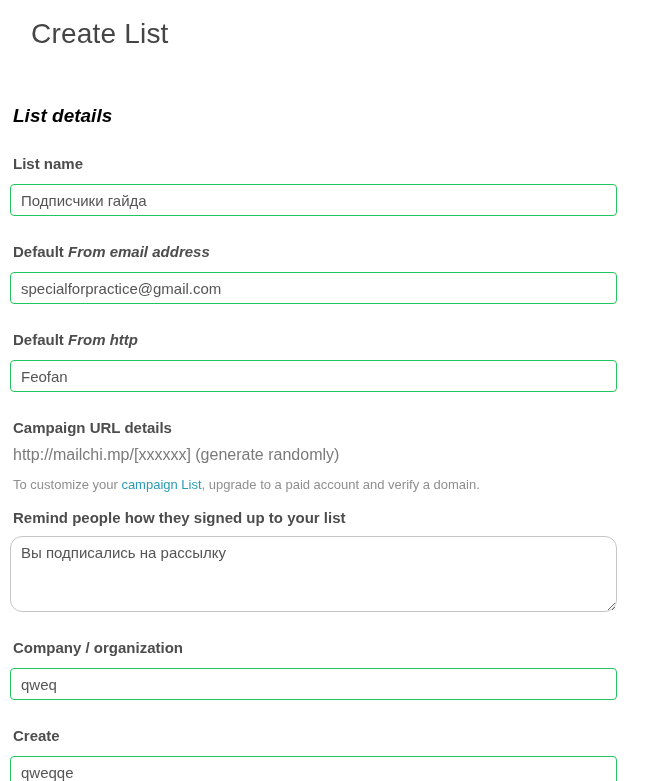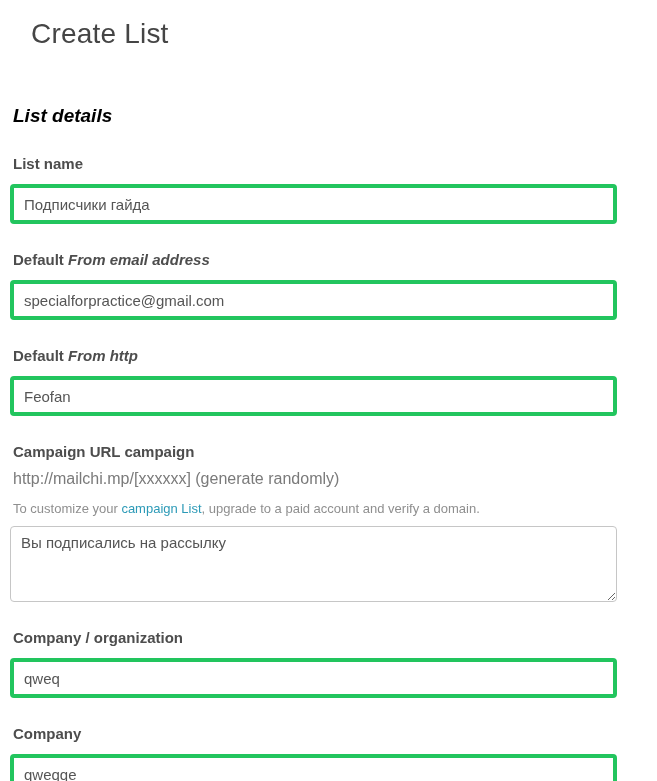--- a/index.html
+++ b/index.html
@@ -38,39 +38,39 @@
     line-height: 20px;
     font-weight: 600;
     color: #4d4d4d;
   }
   .field-label .label-italic { font-style: italic; }
 
   .text-input {
     display: block;
     margin-top: 10px;
     width: 607px;
-    height: 40px;
+    height: 32px;
     padding: 0 10px;
-    border: 4px solid #22c55e;
+    border: 1px solid #22c55e;
     border-radius: 4px;
     font-family: "Liberation Sans", sans-serif;
     font-size: 15px;
     color: #555555;
     background: #ffffff;
     outline: none;
   }
 
   .text-area {
     display: block;
     margin-top: 8px;
     width: 607px;
     height: 76px;
     padding: 6px 10px;
     border: 1px solid #c6c6c6;
-    border-radius: 4px;
+    border-radius: 12px;
     font-family: "Liberation Sans", sans-serif;
     font-size: 15px;
     line-height: 20px;
     color: #555555;
     background: #ffffff;
     outline: none;
     resize: both;
   }
 
   .url-example {
@@ -113,32 +113,33 @@
     <label class="field-label"><span>Default </span><span class="label-italic">From email address</span></label>
     <input class="text-input" type="text" value="specialforpractice@gmail.com" style="">
   </div>
 
   <div class="field-group">
     <label class="field-label"><span>Default </span><span class="label-italic">From http</span></label>
     <input class="text-input" type="text" value="Feofan" style="">
   </div>
 
   <div class="field-group">
-    <label class="field-label">Campaign URL campaign</label>
+    <label class="field-label">Campaign URL details</label>
     <p class="url-example">http://mailchi.mp/[xxxxxx] (generate randomly)</p>
     <p class="helper-text"><span>To customize your </span><a>campaign List</a><span>, upgrade to a paid account and verify a domain.</span></p>
   </div>
 
   <div class="field-group gap-small">
+    <label class="field-label">Remind people how they signed up to your list</label>
     <textarea class="text-area" style="">Вы подписались на рассылку</textarea>
   </div>
 
   <div class="field-group">
     <label class="field-label">Company / organization</label>
     <input class="text-input" type="text" value="qweq" style="">
   </div>
 
   <div class="field-group">
-    <label class="field-label">Company</label>
+    <label class="field-label">Create</label>
     <input class="text-input" type="text" value="qweqqe" style="">
   </div>
 
 </div>
 
 </body></html>

